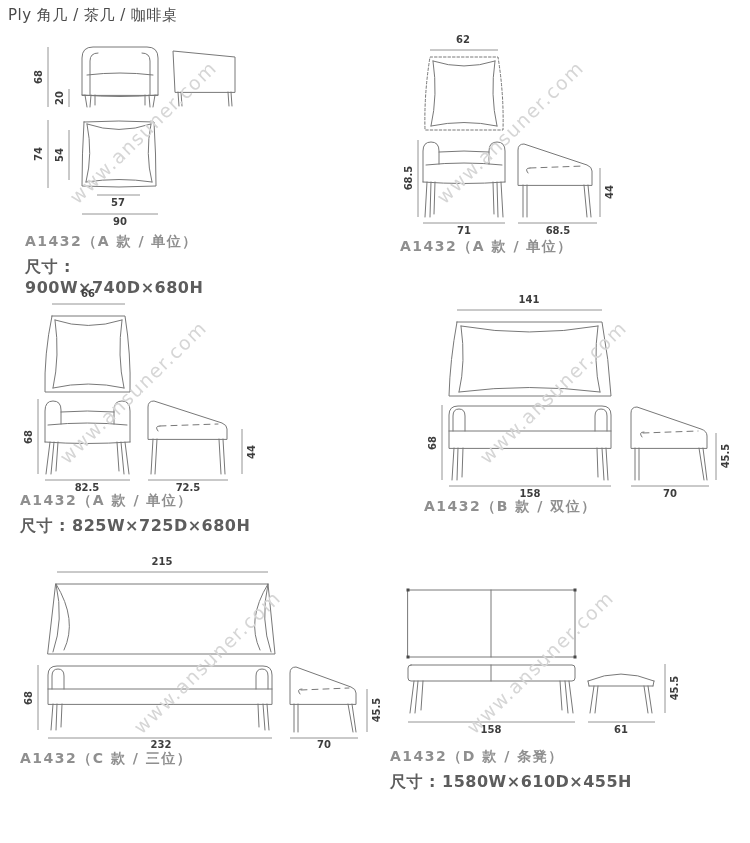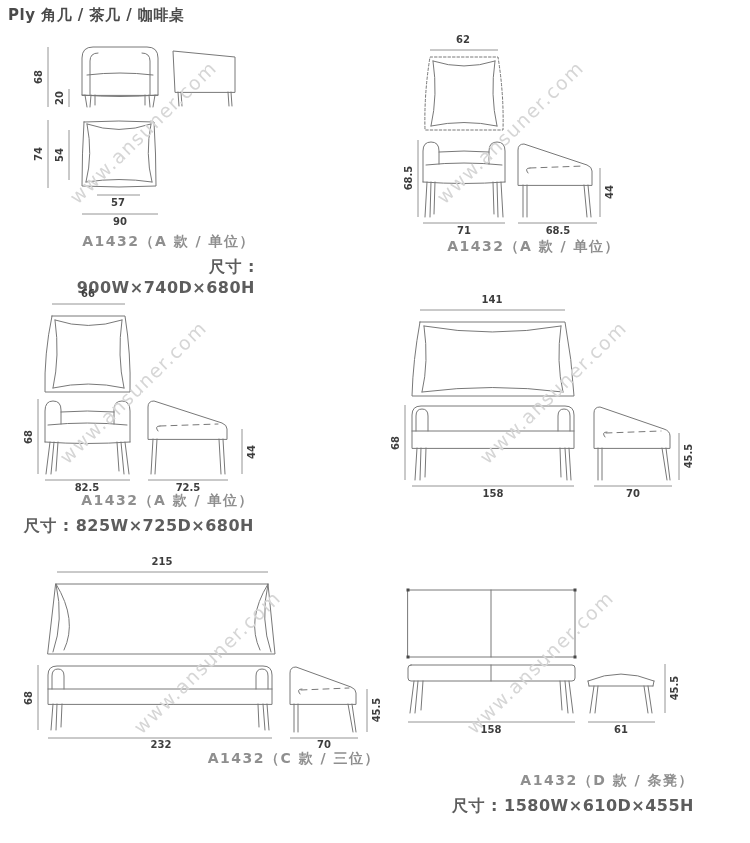--- a/index.html
+++ b/index.html
@@ -3,25 +3,25 @@
 <meta charset="utf-8">
 <style>
   * { margin:0; padding:0; box-sizing:border-box; }
   html,body { background:#fff; }
   body {
     width:750px; height:843px; position:relative; overflow:hidden;
     font-family:"DejaVu Sans","Liberation Sans",sans-serif;
   }
   .title {
     position:absolute; left:8px; top:6px;
-    font-size:15px; font-weight:700; color:#4a4a4a; letter-spacing:.5px;
+    font-size:15px; font-weight:400; color:#4a4a4a; letter-spacing:.5px;
   }
   .fig { position:absolute;font-weight:bold; }
   .fig svg { display:block; }
-  .capwrap { text-align:right; }
+  .capwrap { text-align:left; }
   .cap { font-size:14px; color:#8f8f8f; letter-spacing:1.5px; }
   .size { font-size:16px; color:#5d5d5d; margin-top:6px; letter-spacing:.5px; }
   .wm {
     position:absolute; font-size:19px; color:#d6d6d6; white-space:nowrap;
     letter-spacing:1.5px; transform:translate(-50%,-50%) rotate(-44deg);
     pointer-events:none; z-index:5;
   }
   .ln { fill:none; stroke:#787878; stroke-width:1; stroke-linecap:round; stroke-linejoin:round; }
   .stitch { stroke-dasharray:2.5 2; }
   .dashln { stroke-dasharray:6 5; }
@@ -182,21 +182,21 @@
         <path d="M71,40 L73,75 M75,40 L77,75"></path>
       </g>
     </g>
   </svg>
   <div class="capwrap" style="width:234px;">
     <div class="cap">A1432（A 款 / 单位）</div>
     <div class="size">尺寸 : 825W×725D×680H</div>
   </div>
 </div>
 
-<div class="fig" style="left:387px;top:290px;width:320px;">
+<div class="fig" style="left:424px;top:290px;width:320px;">
   <svg width="320" height="208" viewBox="0 0 320 208">
     <g>
       <text class="dt" text-anchor="middle" x="105" y="13">141</text>
       <line class="dim" x1="33" y1="20" x2="178" y2="20"></line>
       <line class="dim" x1="18" y1="115" x2="18" y2="190"></line>
       <text class="dt" text-anchor="middle" transform="translate(8,153) rotate(-90)" dy="3.5">68</text>
       <line class="dim" x1="25" y1="196" x2="187" y2="196"></line>
       <text class="dt" text-anchor="middle" x="106" y="207">158</text>
       <line class="dim" x1="292" y1="143" x2="292" y2="190"></line>
       <text class="dt" text-anchor="middle" transform="translate(301,166) rotate(-90)" dy="3.5">45.5</text>
@@ -226,20 +226,21 @@
       <g transform="translate(207,115)">
         <path d="M0,43 V8 Q0,2 6,2 L70,24 Q76,26 76,31 V43 Z"></path>
         <path class="dashln" d="M12,28 L67,26"></path>
         <path d="M11,32 Q7,27 13,27"></path>
         <path d="M4,43 V75 M8,43 V75"></path>
         <path d="M68,43 L73,75 M72,43 L76,75"></path>
       </g>
     </g>
   </svg>
   <div class="capwrap">
+    <div class="cap">A1432（B 款 / 双位）</div>
   </div>
 </div>
 
 <div class="fig" style="left:20px;top:552px;width:360px;">
   <svg width="360" height="198" viewBox="0 0 360 198">
     <g>
       <text class="dt" text-anchor="middle" x="142" y="13">215</text>
       <line class="dim" x1="37" y1="20" x2="248" y2="20"></line>
       <line class="dim" x1="18" y1="113" x2="18" y2="178"></line>
       <text class="dt" text-anchor="middle" transform="translate(8,146) rotate(-90)" dy="3.5">68</text>
@@ -315,17 +316,17 @@
     </g>
     <g>
       <line class="dim" x1="18" y1="162" x2="185" y2="162"></line>
       <text class="dt" text-anchor="middle" x="101" y="173">158</text>
       <line class="dim" x1="275" y1="104" x2="275" y2="153"></line>
       <text class="dt" text-anchor="middle" transform="translate(284,128) rotate(-90)" dy="3.5">45.5</text>
       <line class="dim" x1="198" y1="162" x2="265" y2="162"></line>
       <text class="dt" text-anchor="middle" x="231" y="173">61</text>
     </g>
   </svg>
-  <div class="capwrap" style="width:304px;margin-top:32px;">
+  <div class="capwrap" style="width:304px;margin-top:8px;">
     <div class="cap">A1432（D 款 / 条凳）</div>
     <div class="size">尺寸 : 1580W×610D×455H</div>
   </div>
 </div>
 
 </body></html>

